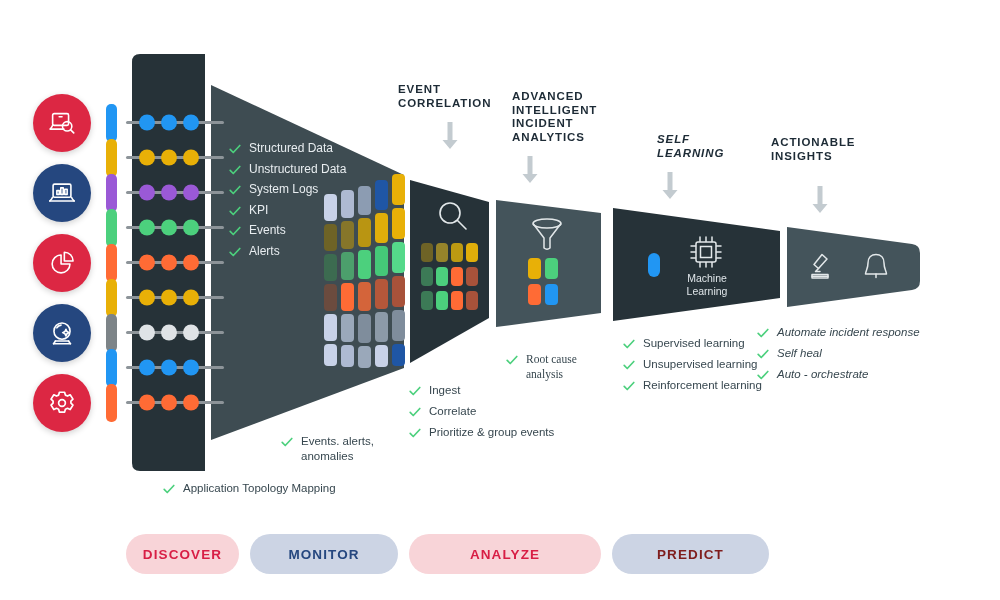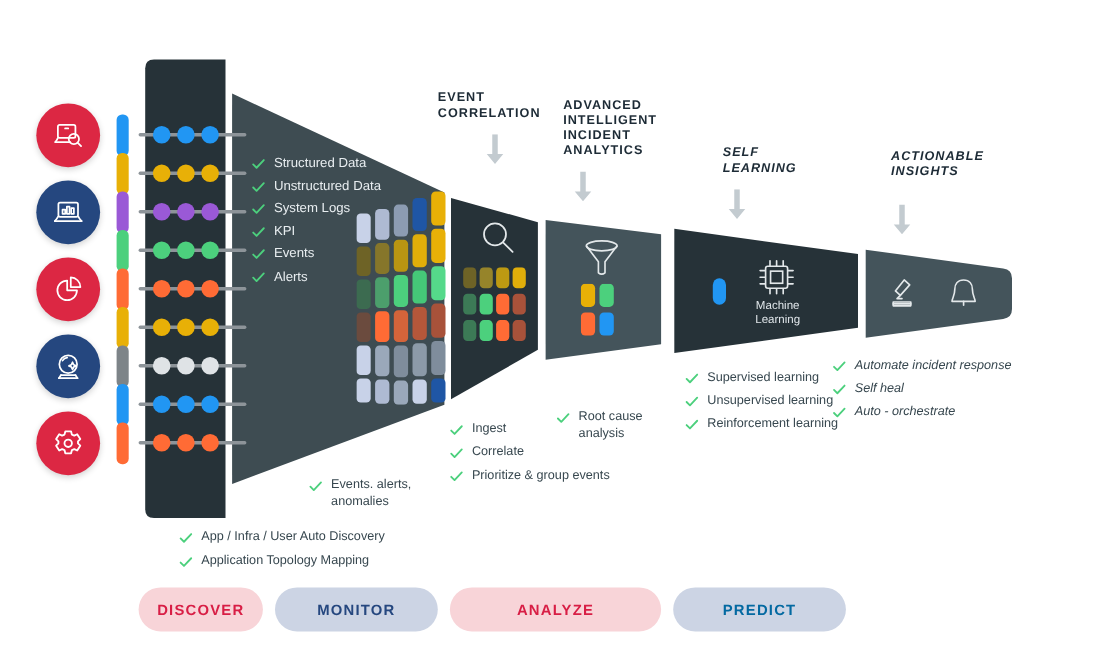--- a/index.html
+++ b/index.html
@@ -360,44 +360,38 @@
   </svg>
 
   <div class="stage-title" style="left:657px;top:133px;font-style:italic;">
     <span>SELF</span><br>
     <span>LEARNING</span>
   </div>
   <svg class="arrow-down" style="left:661px;top:172px;" width="18" height="28" viewBox="0 0 18 28">
     <path d="M6.5 0 H11.5 V18 H16.5 L9 27 L1.5 18 H6.5 Z" fill="#c3cbd0"></path>
   </svg>
 
-  <div class="stage-title" style="left:810px;top:136px;font-style:italic;">
+  <div class="stage-title" style="left:771px;top:136px;">
     <span>ACTIONABLE</span><br>
     <span>INSIGHTS</span>
   </div>
   <svg class="arrow-down" style="left:811px;top:186px;" width="18" height="28" viewBox="0 0 18 28">
     <path d="M6.5 0 H11.5 V18 H16.5 L9 27 L1.5 18 H6.5 Z" fill="#c3cbd0"></path>
   </svg>
 
   <div class="blist" style="left:280px;top:434px;width:120px;">
     <div class="brow">
       <svg class="tick" viewBox="0 0 16 16">
           <path d="M2.5 8.5 L6 12 L13.5 4" fill="none" stroke="#4cd07d" stroke-width="1.9" stroke-linecap="round" stroke-linejoin="round"></path>
         </svg>
       <span class="btxt"><span>Events. alerts,</span><br><span>anomalies</span></span>
     </div>
   </div>
 
   <div class="blist" style="left:162px;top:481px;width:280px;">
-    <div class="brow" style="margin-bottom:7px;">
-      <svg class="tick" viewBox="0 0 16 16">
-          <path d="M2.5 8.5 L6 12 L13.5 4" fill="none" stroke="#4cd07d" stroke-width="1.9" stroke-linecap="round" stroke-linejoin="round"></path>
-        </svg>
-      <span class="btxt">App / Infra / User Auto Discovery</span>
-    </div>
     <div class="brow">
       <svg class="tick" viewBox="0 0 16 16">
           <path d="M2.5 8.5 L6 12 L13.5 4" fill="none" stroke="#4cd07d" stroke-width="1.9" stroke-linecap="round" stroke-linejoin="round"></path>
         </svg>
       <span class="btxt">Application Topology Mapping</span>
     </div>
   </div>
 
   <div class="blist" style="left:408px;top:383px;width:200px;">
     <div class="brow" style="margin-bottom:6px;">
@@ -413,21 +407,21 @@
       <span class="btxt">Correlate</span>
     </div>
     <div class="brow">
       <svg class="tick" viewBox="0 0 16 16">
           <path d="M2.5 8.5 L6 12 L13.5 4" fill="none" stroke="#4cd07d" stroke-width="1.9" stroke-linecap="round" stroke-linejoin="round"></path>
         </svg>
       <span class="btxt">Prioritize &amp; group events</span>
     </div>
   </div>
 
-  <div class="blist" style="left:505px;top:372px;width:110px;">
+  <div class="blist" style="left:505px;top:352px;width:110px;font-family:Liberation Serif, serif;">
     <div class="brow">
       <svg class="tick" viewBox="0 0 16 16">
           <path d="M2.5 8.5 L6 12 L13.5 4" fill="none" stroke="#4cd07d" stroke-width="1.9" stroke-linecap="round" stroke-linejoin="round"></path>
         </svg>
       <span class="btxt"><span>Root cause</span><br><span>analysis</span></span>
     </div>
   </div>
 
   <div class="blist" style="left:622px;top:336px;width:175px;">
     <div class="brow" style="margin-bottom:6px;">
@@ -473,17 +467,17 @@
 
   <div class="pill" style="left:126px;top:534px;width:113px;background:#f8d4d8;color:#d81e45;">
     <span>DISCOVER</span>
   </div>
   <div class="pill" style="left:250px;top:534px;width:148px;background:#ccd4e4;color:#25477f;">
     <span>MONITOR</span>
   </div>
   <div class="pill" style="left:409px;top:534px;width:192px;background:#f8d4d8;color:#d81e45;">
     <span>ANALYZE</span>
   </div>
-  <div class="pill" style="left:612px;top:534px;width:157px;background:#ccd4e4;color:#0369a1;">
+  <div class="pill" style="left:612px;top:534px;width:157px;background:#ccd4e4;color:#7f1d1d;">
     <span>PREDICT</span>
   </div>
 
 </div>
 
 </body></html>

